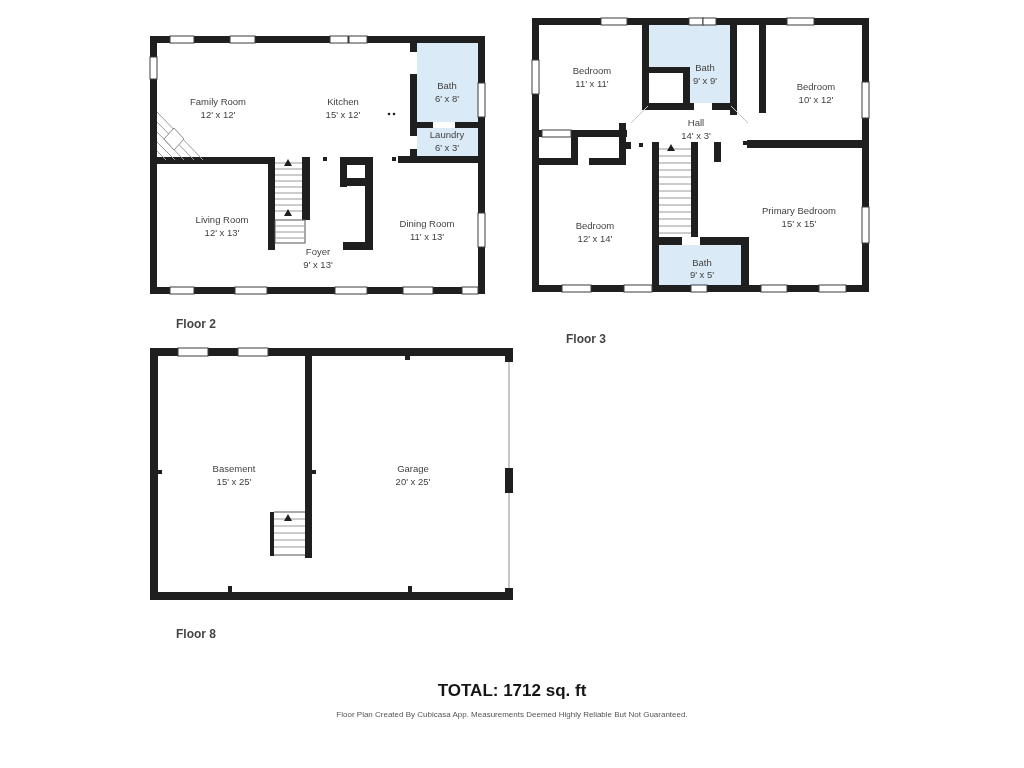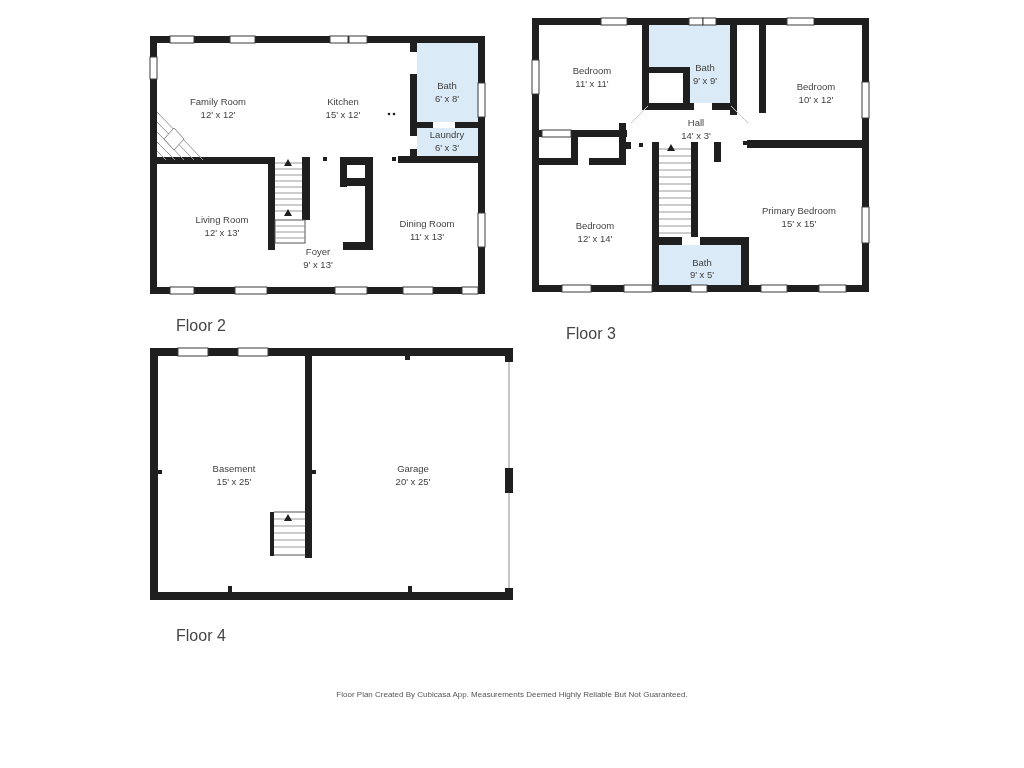--- a/index.html
+++ b/index.html
@@ -1,19 +1,19 @@
 <!DOCTYPE html>
 <html><head>
 <meta charset="utf-8">
 <style>
   html,body{margin:0;padding:0;background:#ffffff;}
   .page{position:relative;width:1024px;height:768px;background:#ffffff;overflow:hidden;
         font-family:"Liberation Sans",sans-serif;}
   .plan{position:absolute;}
-  .floor-label{position:absolute;font-size:16px;font-weight:400;color:#454545;padding-left:24px;}
+  .floor-label{position:absolute;font-size:12px;font-weight:700;color:#454545;padding-left:24px;}
   
   .wall{fill:#1f1f1f;}
   .bath{fill:#daeaf6;}
   .win{fill:#ffffff;stroke:#3c3c3c;stroke-width:1;}
   .tread{stroke:#9a9a9a;stroke-width:1;fill:none;}
   .thin{stroke:#555555;stroke-width:1;fill:none;}
   .diag{stroke:#c9c9c9;stroke-width:1;fill:none;}
   .tick{fill:#1f1f1f;}
   .room-name,.room-dims{font-family:"Liberation Sans",sans-serif;font-size:9.5px;fill:#3f3f3f;text-anchor:middle;}
   .summary{position:absolute;left:0;top:681px;width:100%;text-align:center;color:#151515;}
@@ -195,21 +195,21 @@
         <text class="room-dims" x="172" y="129">14' x 3'</text>
         <text class="room-name" x="71" y="219">Bedroom</text>
         <text class="room-dims" x="71" y="232">12' x 14'</text>
         <text class="room-name" x="275" y="204">Primary Bedroom</text>
         <text class="room-dims" x="275" y="217">15' x 15'</text>
         <text class="room-name" x="178" y="256">Bath</text>
         <text class="room-dims" x="178" y="268">9' x 5'</text>
       </g>
     </svg>
   </div>
-  <div class="floor-label" style="left:542px;top:325px">Floor 3</div>
+  <div class="floor-label" style="left:542px;top:332px">Floor 3</div>
 
   <div class="plan" style="left:140px;top:340px;width:385px;height:270px">
     <svg width="385" height="270" viewBox="0 0 385 270">
 
       <g>
         <rect class="wall" x="10" y="8" width="363" height="8"></rect>
         <rect class="wall" x="10" y="252" width="363" height="8"></rect>
         <rect class="wall" x="10" y="8" width="8" height="252"></rect>
         <rect class="wall" x="365" y="8" width="8" height="14"></rect>
         <rect class="wall" x="365" y="128" width="8" height="25"></rect>
@@ -241,19 +241,20 @@
       </g>
 
       <g>
         <text class="room-name" x="94" y="132">Basement</text>
         <text class="room-dims" x="94" y="145">15' x 25'</text>
         <text class="room-name" x="273" y="132">Garage</text>
         <text class="room-dims" x="273" y="145">20' x 25'</text>
       </g>
     </svg>
   </div>
-  <div class="floor-label" style="left:152px;top:627px">Floor 4</div>
+  <div class="floor-label" style="left:152px;top:627px">Floor 8</div>
 
   <div class="summary">
+    <div class="summary-total">TOTAL: 1712 sq. ft</div>
     <div class="disclaimer">Floor Plan Created By Cubicasa App. Measurements Deemed Highly Reliable But Not Guaranteed.</div>
   </div>
 
 </div>
 
 </body></html>

